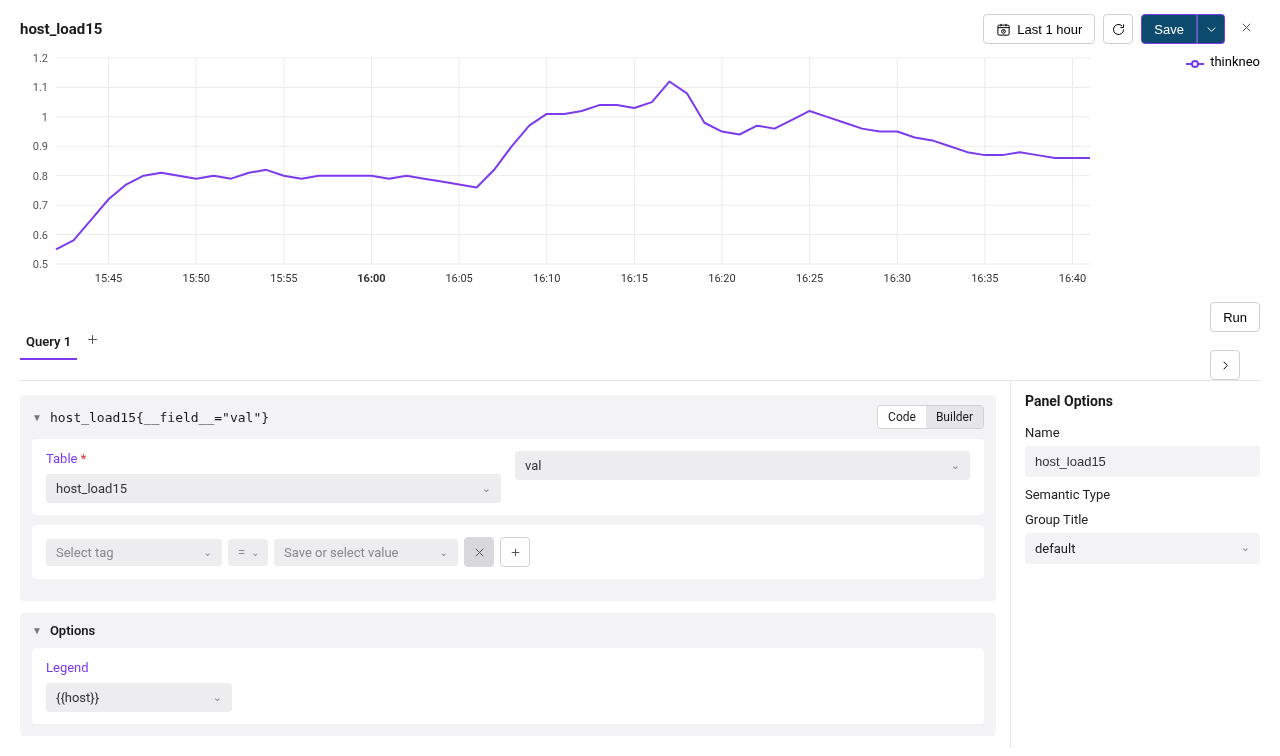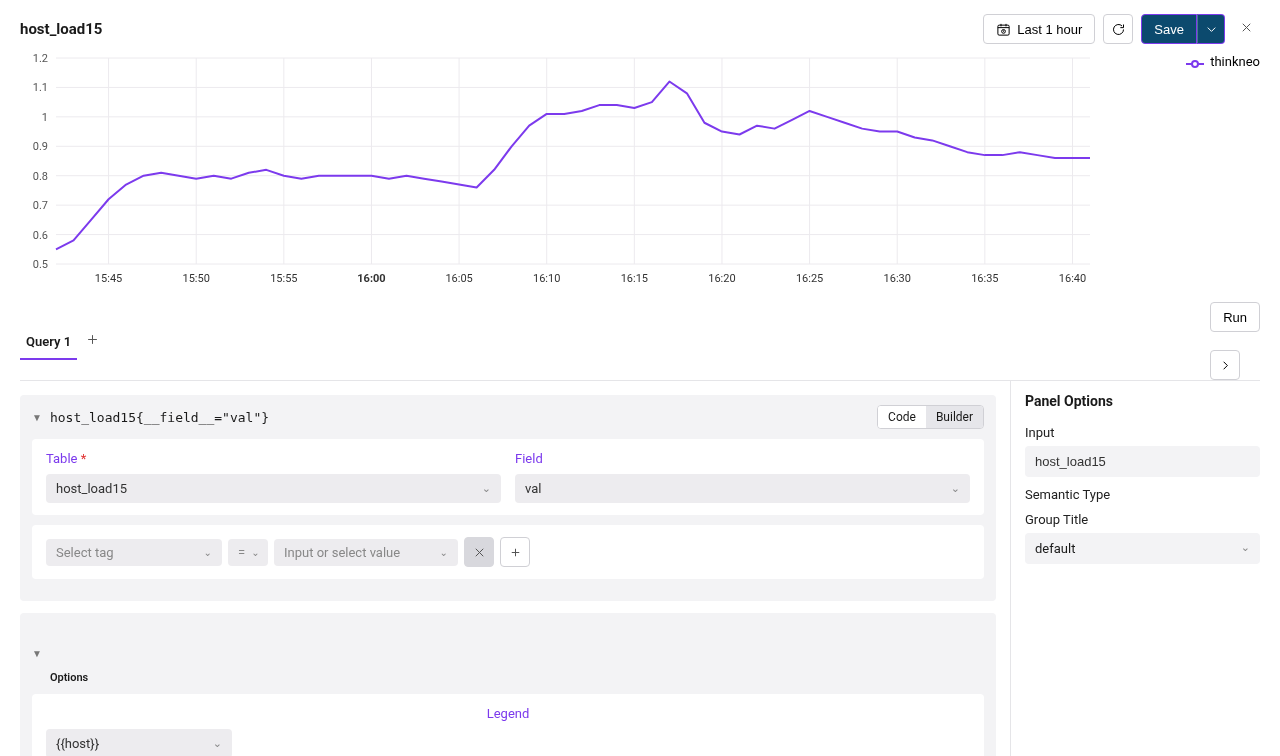--- a/index.html
+++ b/index.html
@@ -27,21 +27,21 @@
 .tab.active::after { content:""; position: absolute; left: 0; right: 0; bottom: -1px; height: 2px; background: #7c3aed; }
 .tab-add { padding: 6px 8px; cursor: pointer; color: #555; font-size:16px; }
 .tabs-right { margin-left: auto; display: flex; gap: 18px; flex-direction: column; }
 
 .body-split { display: flex; margin: 0 20px; }
 .left-col { flex: 1; padding-top: 14px; padding-right: 14px; }
 .right-col { width: 250px; border-left: 1px solid #e5e5e8; padding: 12px 0 12px 14px; }
 
 .panel-block { background: #f3f3f5; border-radius: 4px; margin-bottom: 12px; }
 .panel-head { display: flex; align-items: center; padding: 10px 12px; gap: 8px; }
-.panel-head-title { font-weight: 600; font-size: 11px; margin-top: 48px; }
+.panel-head-title { font-weight: 600; font-size: 13px; }
 .panel-head-mono { font-family: Menlo, monospace; font-size: 13px; }
 .panel-head-right { margin-left: auto; display: flex; gap: 0; }
 .toggle-group { display: inline-flex; border: 1px solid #d0d0d5; border-radius: 4px; overflow: hidden; background:#fff;margin-left:29px;}
 .toggle-opt { padding: 4px 10px; font-size: 12px; cursor: pointer; background: #fff; }
 .toggle-opt.active { background: #e6e6ea; }
 .caret { color:#777; font-size:10px; }
 
 .panel-body { padding: 0 12px 12px 12px; }
 .inner-card { background: #fff; border-radius: 4px; padding: 12px 14px; margin-bottom: 10px; }
 .form-row { display: flex; gap: 14px; }
@@ -192,40 +192,39 @@
         <div class="inner-card">
           <div class="form-row">
             <div class="form-col">
               <span class="label"><span>Table</span> <span class="req">*</span></span>
               <div class="select">
                 <span>host_load15</span>
                 <span class="chev">⌄</span>
               </div>
             </div>
             <div class="form-col">
-              <span class="label">Field</span>
               <div class="select">
                 <span>val</span>
                 <span class="chev">⌄</span>
               </div>
             </div>
           </div>
         </div>
         <div class="inner-card">
           <div class="filters-row">
             <div class="sel-sm" style="width:176px; justify-content:space-between;">
               <span>Select tag</span>
                 <span class="chev">⌄</span>
             </div>
             <div class="sel-sm" style="width:40px; justify-content:space-between;">
               <span>=</span>
                 <span class="chev">⌄</span>
             </div>
             <div class="sel-sm" style="width:184px; justify-content:space-between;">
-              <span>Input or select value</span>
+              <span>Save or select value</span>
                 <span class="chev">⌄</span>
             </div>
             <div class="sq-btn darker">
               <svg class="icon" viewBox="0 0 24 24">
                   <path d="M6 6l12 12M18 6L6 18"></path>
                 </svg>
             </div>
             <div class="sq-btn sq-outline">
               <svg class="icon" viewBox="0 0 24 24">
                   <path d="M12 6v12M6 12h12"></path>
@@ -235,35 +234,35 @@
         </div>
       </div>
     </div>
 
     <div class="panel-block">
       <div class="panel-head">
         <span class="caret">▼</span>
         <span class="panel-head-title">Options</span>
       </div>
       <div class="panel-body">
-        <div class="inner-card" style="margin-bottom:0;text-align:center;">
+        <div class="inner-card" style="margin-bottom:0;">
           <span class="label">Legend</span>
           <div class="select" style="width:186px;">
             <span>{{host}}</span>
             <span class="chev">⌄</span>
           </div>
         </div>
       </div>
     </div>
 
   </div>
 
   <div class="right-col">
     <div class="side-heading">Panel Options</div>
-    <div class="side-label">Input</div>
+    <div class="side-label">Name</div>
     <input class="side-input" value="host_load15" style="">
     <div class="side-label">Semantic Type</div>
     <div class="side-label">Group Title</div>
     <div class="side-select">
       <span>default</span>
       <span class="chev" style="color:#888;font-size:11px">⌄</span>
     </div>
   </div>
 </div>
 

